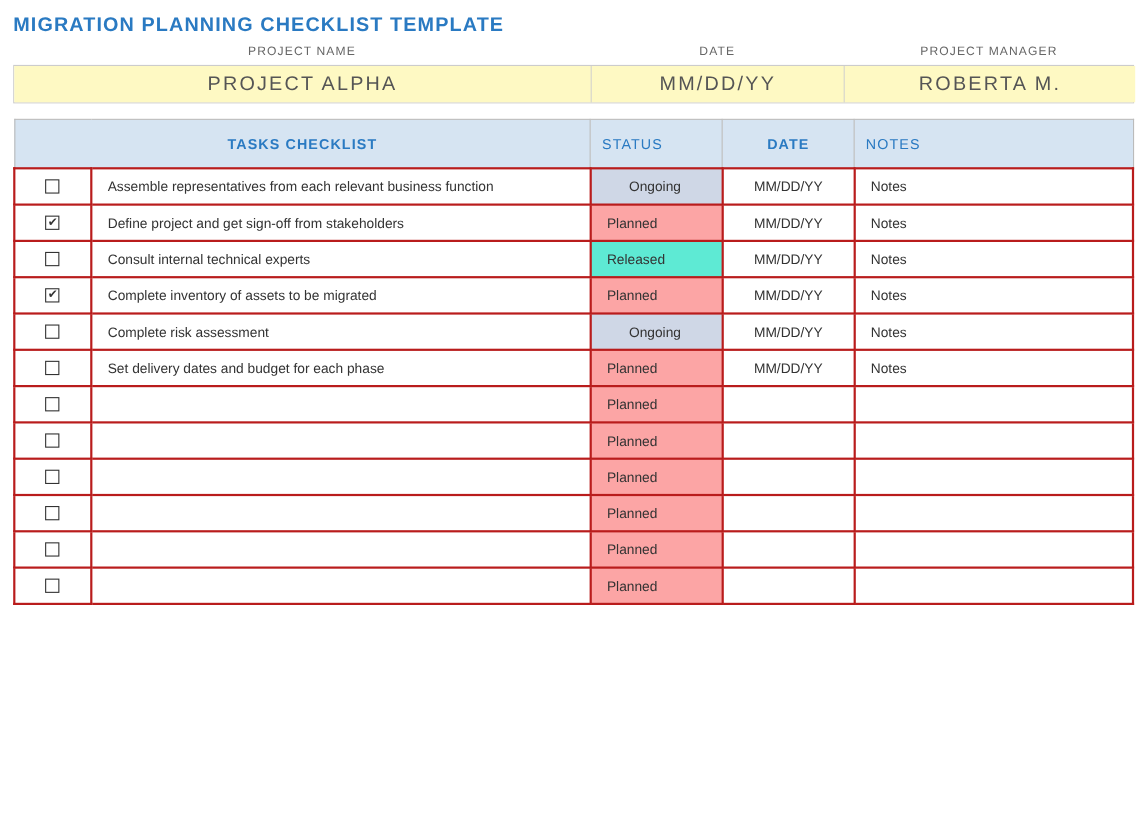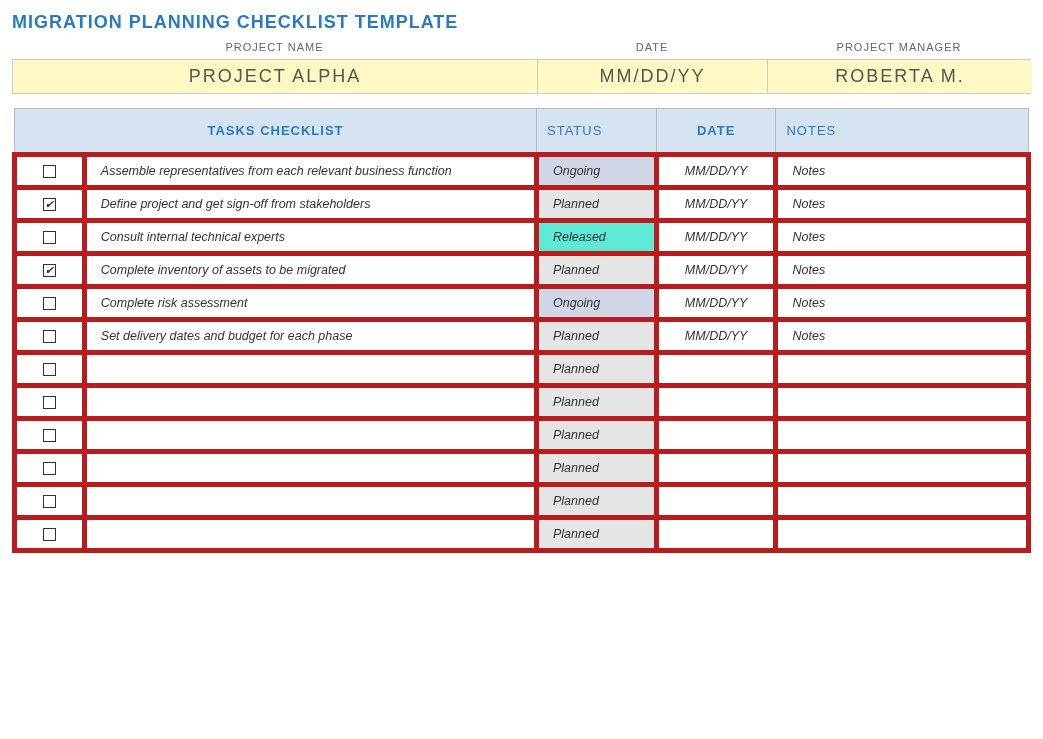--- a/index.html
+++ b/index.html
@@ -56,40 +56,39 @@
     text-align: left;
   }
   thead th.center { text-align: center; font-weight: bold; }
   .col-check { width: 70px; }
   .col-task  { width: 455px; }
   .col-status{ width: 120px; }
   .col-date  { width: 120px; }
   .col-notes { width: 254px; }
 
   tbody td {
-    border: 5px solid #b91c1c;
+    border: 2px solid #b91c1c;
     padding: 0;
     height: 33px;
     font-size: 12.5px;
     vertical-align: middle;
-    font-style: italic;
   }
   .cell { padding: 0 14px; height: 100%; display: flex; align-items: center; }
   .check-cell { justify-content: center; }
   .date-cell { justify-content: center; }
 
   .checkbox {
     width: 13px; height: 13px;
     border: 1.3px solid #333;
     display: flex; align-items: center; justify-content: center;
     font-size: 11px; line-height: 1;
     background: #fff;
   }
-  .status-planned { background: #e5e5e5; }
-  .status-ongoing { background: #cfd7e6; }
+  .status-planned { background: #fca5a5; }
+  .status-ongoing { background: #cfd7e6; padding-left: 20px; }
   .status-released{ background: #5eead4; }
 </style>
 </head>
 <body>
 
 <div class="title">MIGRATION PLANNING CHECKLIST TEMPLATE</div>
 
 <div class="meta-labels">
   <div>PROJECT NAME</div>
   <div>DATE</div>

